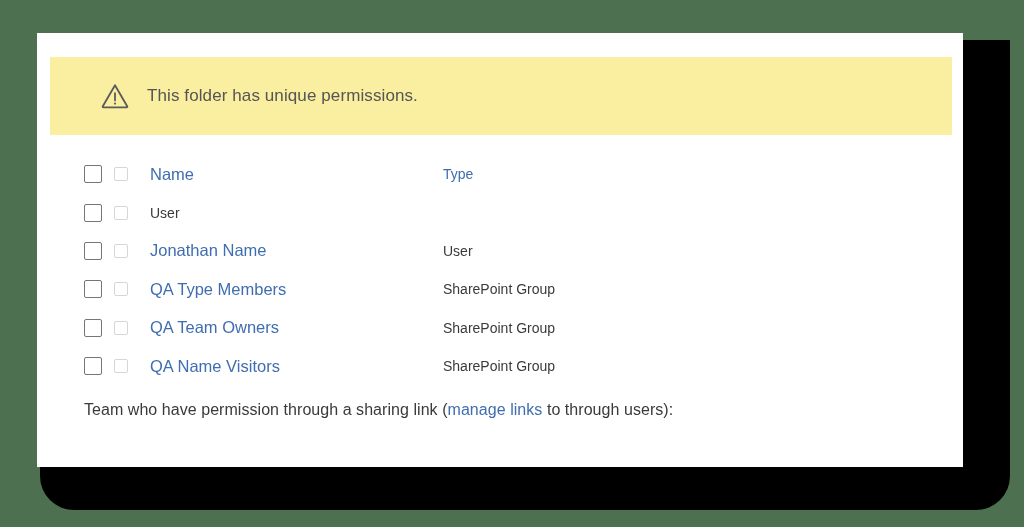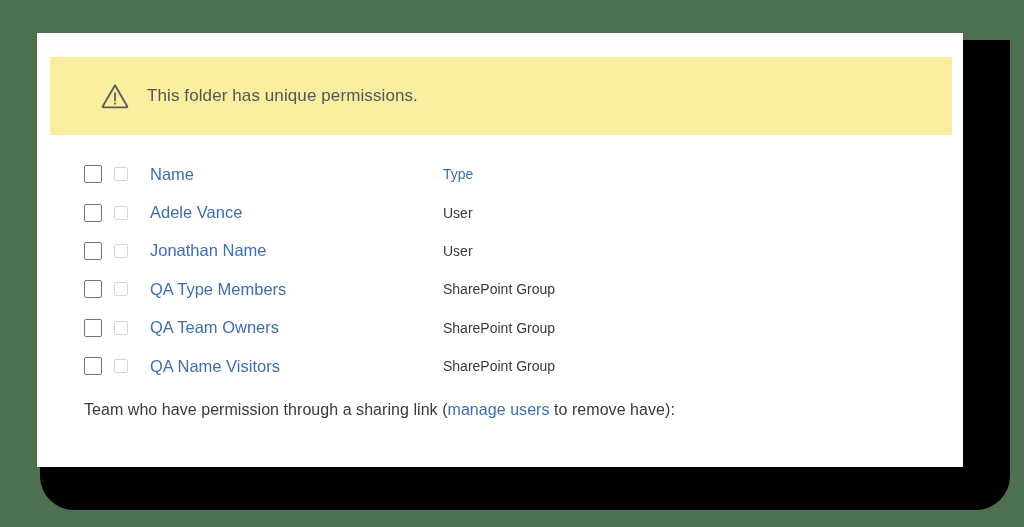--- a/index.html
+++ b/index.html
@@ -161,21 +161,20 @@
       <span class="col-type is-header">Type</span>
     </div>
 
     <div class="perm-row">
       <span class="cb-cell-lg">
         <span class="cb-lg"></span>
       </span>
       <span class="cb-cell-sm">
         <span class="cb-sm"></span>
       </span>
-      <span class="col-name">Adele Vance</span>
       <span class="col-type">User</span>
     </div>
 
     <div class="perm-row">
       <span class="cb-cell-lg">
         <span class="cb-lg"></span>
       </span>
       <span class="cb-cell-sm">
         <span class="cb-sm"></span>
       </span>
@@ -211,15 +210,15 @@
       </span>
       <span class="cb-cell-sm">
         <span class="cb-sm"></span>
       </span>
       <span class="col-name">QA Name Visitors</span>
       <span class="col-type">SharePoint Group</span>
     </div>
 
   </div>
 
-  <div class="footer-note"><span>Team who have permission through a sharing link (</span><span class="link">manage users</span><span> to remove have):</span></div>
+  <div class="footer-note"><span>Team who have permission through a sharing link (</span><span class="link">manage links</span><span> to through users):</span></div>
 
 </div>
 
 </body></html>

